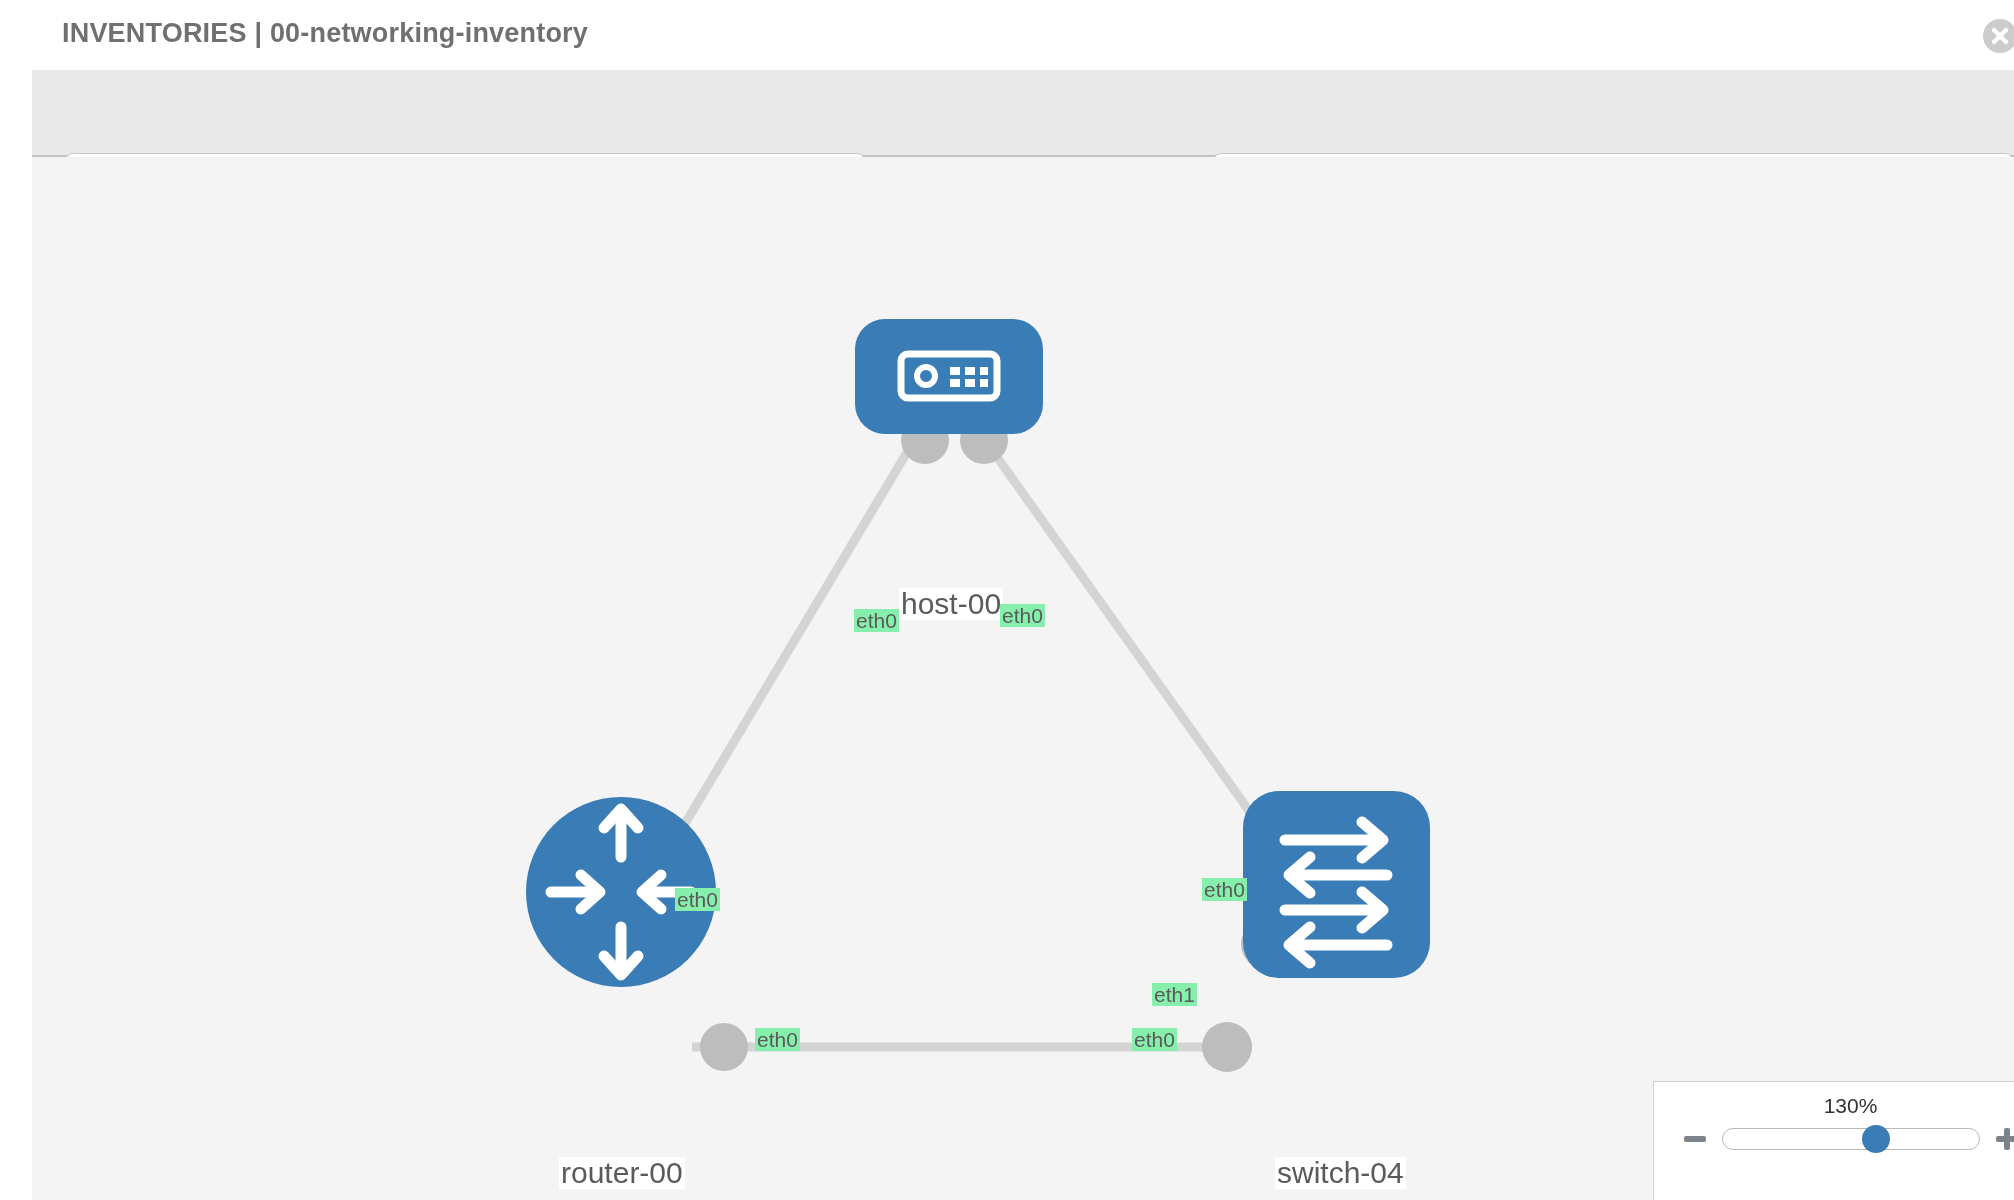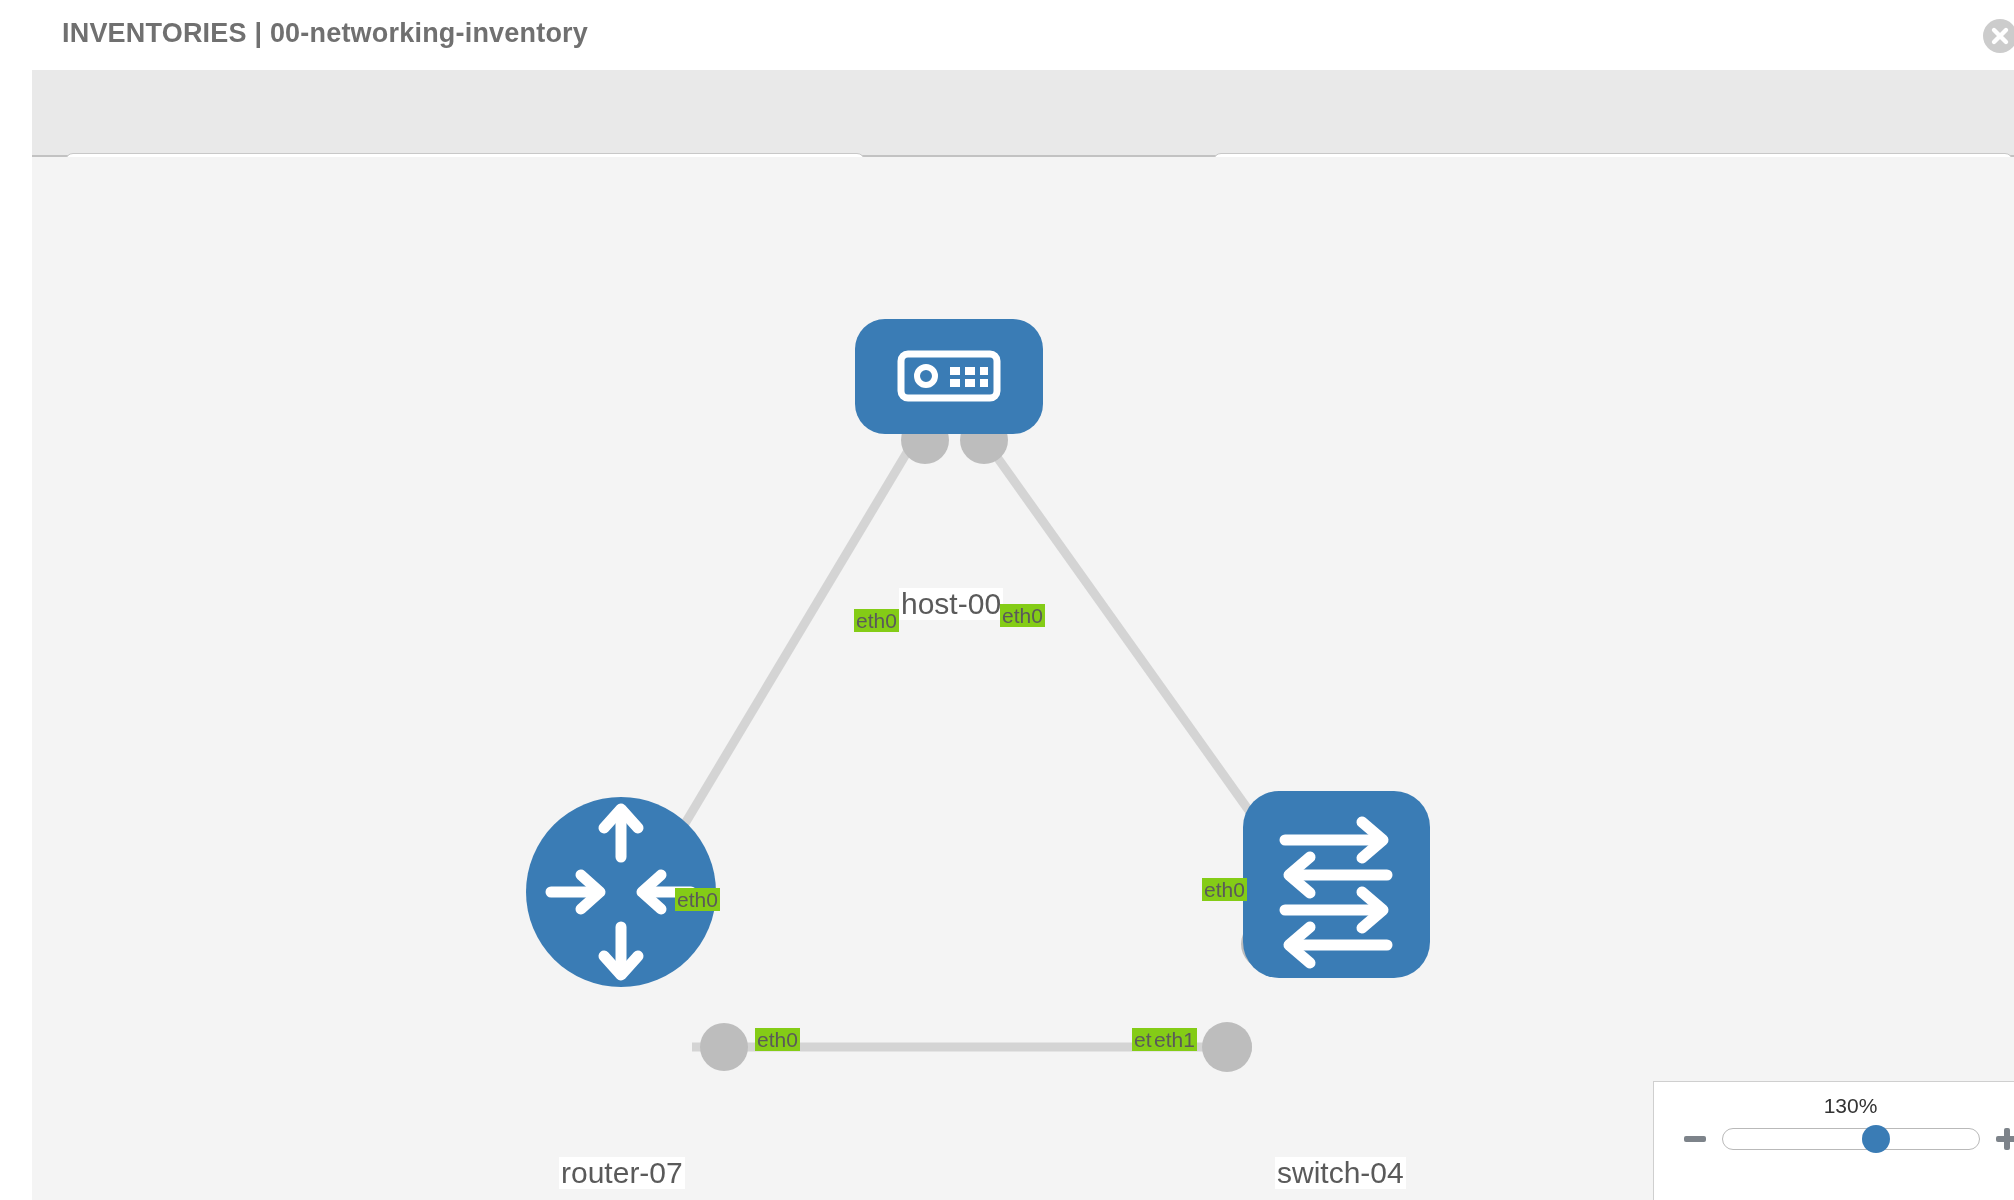--- a/index.html
+++ b/index.html
@@ -104,21 +104,21 @@
     position: absolute;
     background: #ffffff;
     color: #5a5a5a;
     white-space: nowrap;
     line-height: 1.05;
     padding: 0 2px;
   }
   .node-label.big   { font-size: 30px; }
   .iface-label {
     position: absolute;
-    background: #84cc16;
+    background: #86efac;
     color: #5a5a5a;
     font-size: 21px;
     white-space: nowrap;
     line-height: 1.1;
     padding: 0 2px;
   }
 
   
   .zoom-panel {
     position: absolute;
@@ -264,30 +264,30 @@
           <path d="M1278 700 L1257 718 L1278 736"></path>
           <path d="M1253 753 L1348 753"></path>
           <path d="M1330 735 L1351 753 L1330 771"></path>
           <path d="M1355 788 L1260 788"></path>
           <path d="M1278 770 L1257 788 L1278 806"></path>
         </g>
       </g>
     </svg>
 
     <div class="node-label big" style="left:867px; top:431px;">host-00</div>
-    <div class="node-label big" style="left:527px; top:1000px;">router-07</div>
+    <div class="node-label big" style="left:527px; top:1000px;">router-00</div>
     <div class="node-label big" style="left:1243px; top:1000px;">switch-04</div>
 
     <div class="iface-label" style="left:822px; top:452px;">eth0</div>
     <div class="iface-label" style="left:968px; top:447px;">eth0</div>
     <div class="iface-label" style="left:643px; top:731px;">eth0</div>
     <div class="iface-label" style="left:1170px; top:721px;">eth0</div>
     <div class="iface-label" style="left:723px; top:871px;">eth0</div>
     <div class="iface-label" style="left:1100px; top:871px;">eth0</div>
-    <div class="iface-label" style="left:1120px; top:871px;">eth1</div>
+    <div class="iface-label" style="left:1120px; top:826px;">eth1</div>
 
   </div>
 
   <div class="zoom-panel">
     <div class="zoom-value">130%</div>
     <div class="zoom-row">
       <div class="zoom-minus">
         <svg width="26" height="26" viewBox="0 0 26 26">
           <rect x="2" y="10" width="22" height="6" rx="2" fill="#7d838a"></rect>
         </svg>

